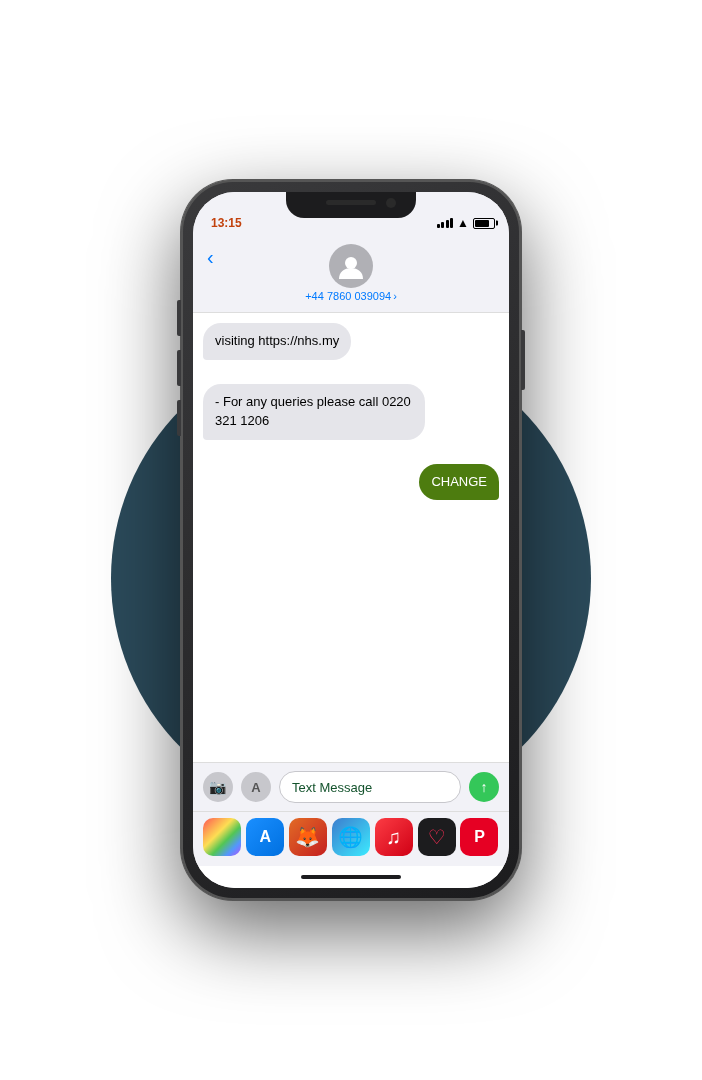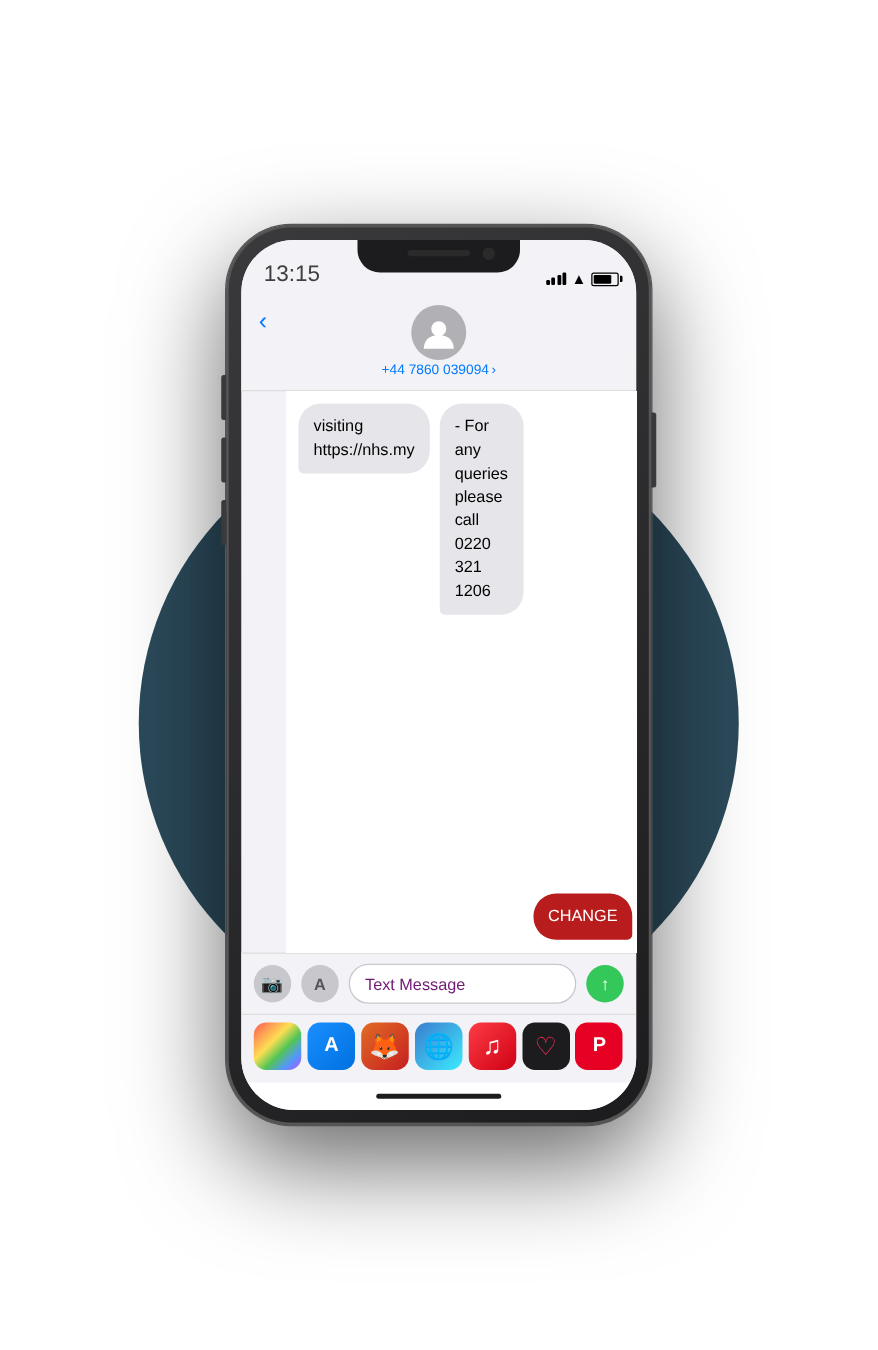--- a/index.html
+++ b/index.html
@@ -129,23 +129,23 @@
       background: #f2f2f7;
       display: flex;
       align-items: flex-end;
       padding-bottom: 6px;
       padding-left: 18px;
       padding-right: 14px;
       position: relative;
       flex-shrink: 0;
     }
     .status-time {
-      font-size: 18px;
-      font-weight: 400;
-      color: #404040;
+      font-size: 12px;
+      font-weight: 700;
+      color: #c2410c;
     }
     .status-icons {
       margin-left: auto;
       display: flex;
       align-items: center;
       gap: 4px;
     }
     .signal-bars {
       display: flex;
       align-items: flex-end;
@@ -234,41 +234,41 @@
     .contact-number span {
       font-size: 11px;
     }
 
     
     .messages-area {
       flex: 1;
       overflow-y: auto;
       padding: 10px 10px;
       display: flex;
-      gap: 8px;
+      flex-direction: column;
+      gap: 24px;
       background: #fff;
-      margin-left: 36px;
     }
     .messages-area::-webkit-scrollbar { display: none; }
 
     .bubble {
       max-width: 75%;
       padding: 9px 12px;
       border-radius: 18px;
       font-size: 13px;
       line-height: 1.45;
       color: #000;
     }
     .bubble.received {
       background: #e5e5ea;
       align-self: flex-start;
       border-bottom-left-radius: 4px;
     }
     .bubble.sent {
-      background: #b91c1c;
+      background: #4d7c0f;
       color: #fff;
       align-self: flex-end;
       border-bottom-right-radius: 4px;
     }
 
     
     .input-bar {
       background: #f2f2f7;
       border-top: 1px solid #ddd;
       padding: 8px 10px;
@@ -292,21 +292,21 @@
     .input-field {
       flex: 1;
       height: 32px;
       border-radius: 16px;
       border: 1px solid #c7c7cc;
       background: #fff;
       display: flex;
       align-items: center;
       padding: 0 12px;
       font-size: 13px;
-      color: #701a75;
+      color: #14532d;
     }
     .send-btn {
       width: 30px;
       height: 30px;
       background: #34c759;
       border-radius: 50%;
       display: flex;
       align-items: center;
       justify-content: center;
       color: #fff;

